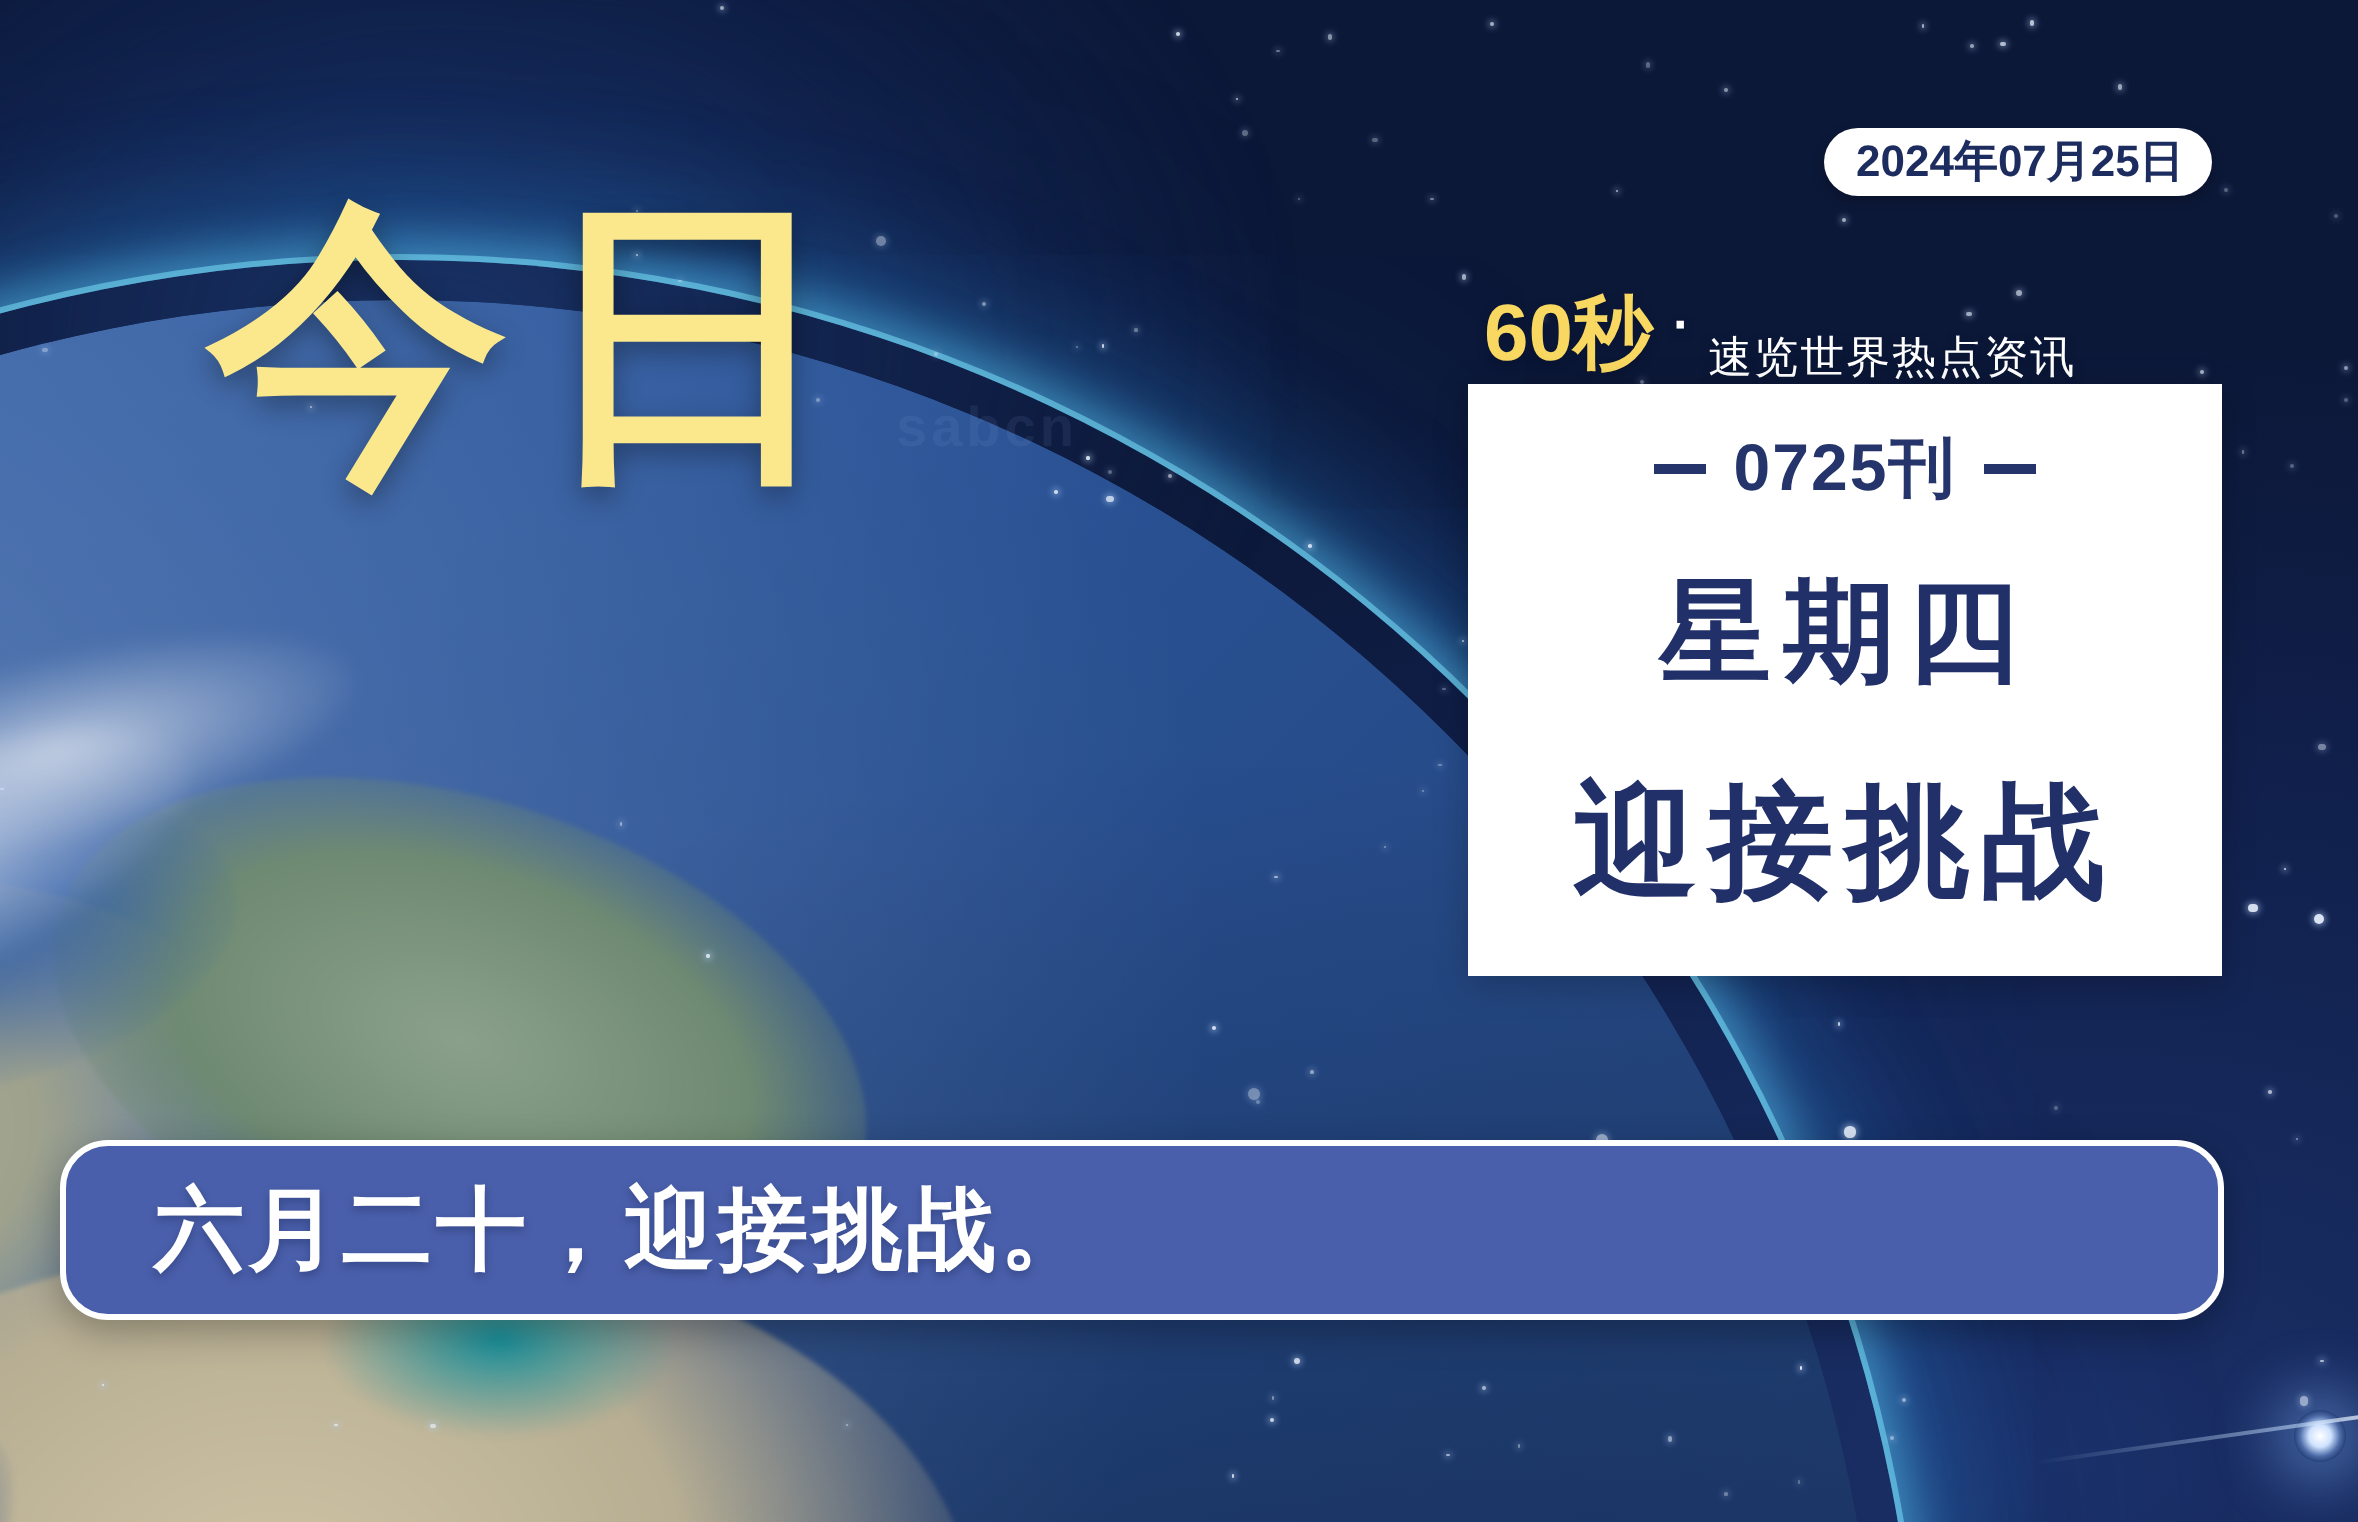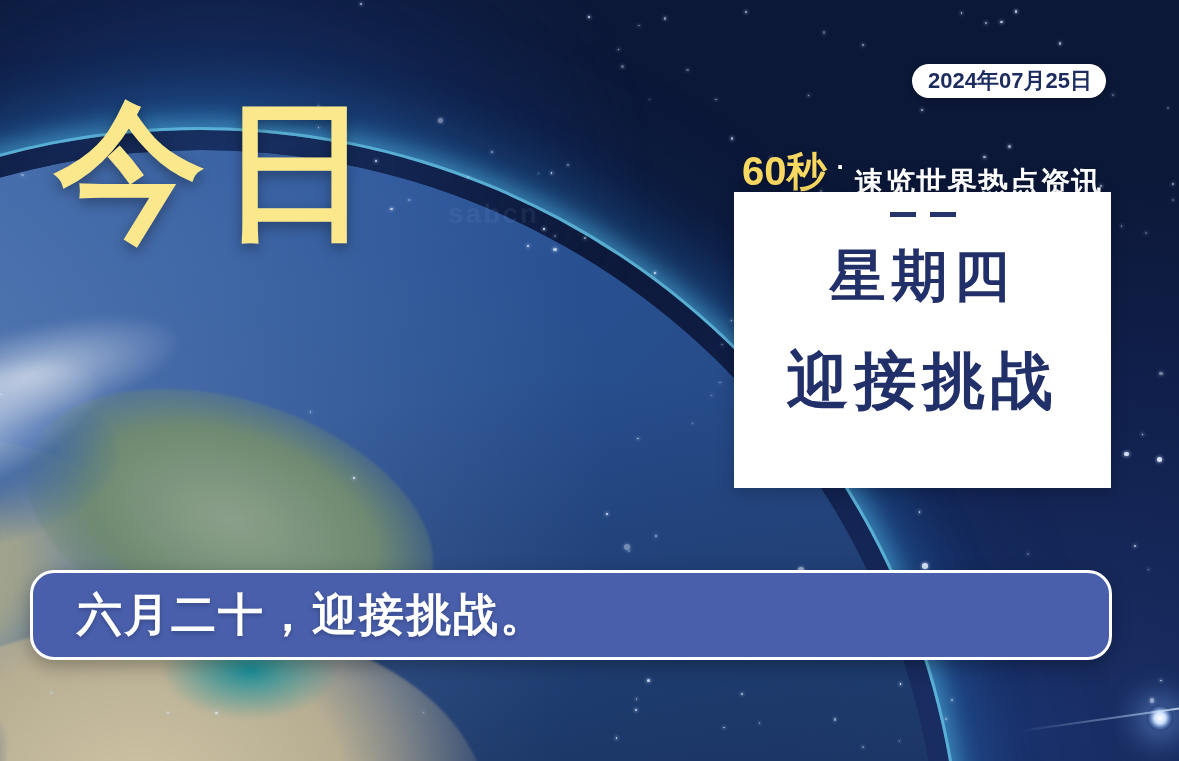--- a/index.html
+++ b/index.html
@@ -170,20 +170,21 @@
   .title-line {
     font-size: 150px;
     line-height: 0.98;
     font-weight: 900;
     letter-spacing: 16px;
     white-space: nowrap;
   }
   .title-jinri {
     color: #fbe88d;
     text-shadow: 0 5px 14px rgba(0,0,0,0.33);
+    text-align: center;
   }
   .title-xinwen {
     color: #ffffff;
     margin-top: 10px;
     text-shadow: 0 5px 16px rgba(10,24,56,0.45);
   }
 
   
   .date-badge {
     position: absolute;
@@ -223,22 +224,22 @@
   .tagline-dot {
     color: #ffffff;
     font-size: 26px;
     font-weight: 900;
     margin: 0 7px 0 8px;
     position: relative;
     top: -4px;
   }
   .tagline-rest {
     color: #ffffff;
-    font-size: 30px;
-    font-weight: 700;
+    font-size: 22px;
+    font-weight: 400;
     letter-spacing: 1px;
     margin-top: 24px;
   }
 
   
   .info-card {
     position: absolute;
     left: 734px;
     top: 192px;
     width: 377px;
@@ -474,20 +475,21 @@
 
   <div class="tagline">
     <span class="tagline-60">60秒</span>
     <span class="tagline-dot">·</span>
     <span class="tagline-rest">速览世界热点资讯</span>
   </div>
 
   <div class="info-card">
     <div class="issue-row">
       <span class="issue-dash"></span>
+      <span>0725刊</span>
       <span class="issue-dash"></span>
     </div>
     <div class="weekday">星期四</div>
     <div class="lunar">迎接挑战</div>
   </div>
 
   <div class="slogan-banner">
     <span class="slogan-text">六月二十，迎接挑战。</span>
   </div>
 

